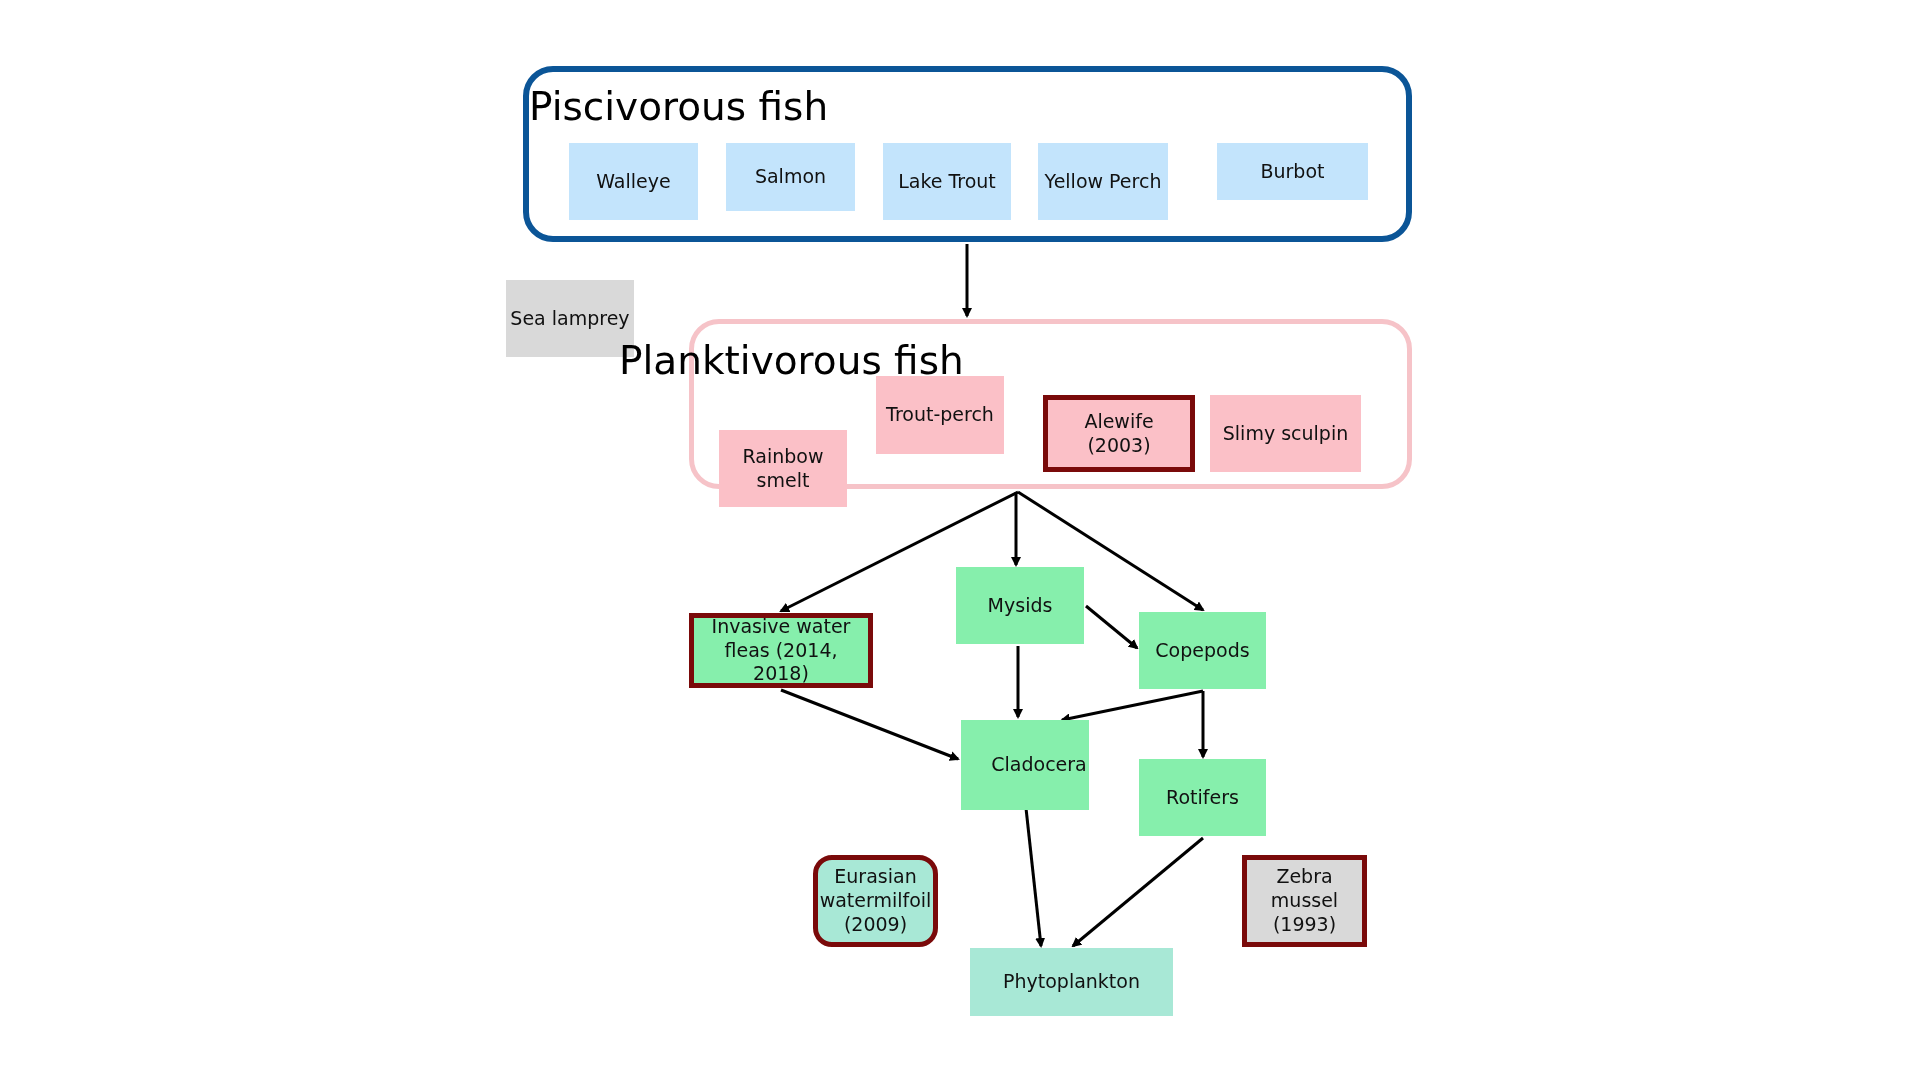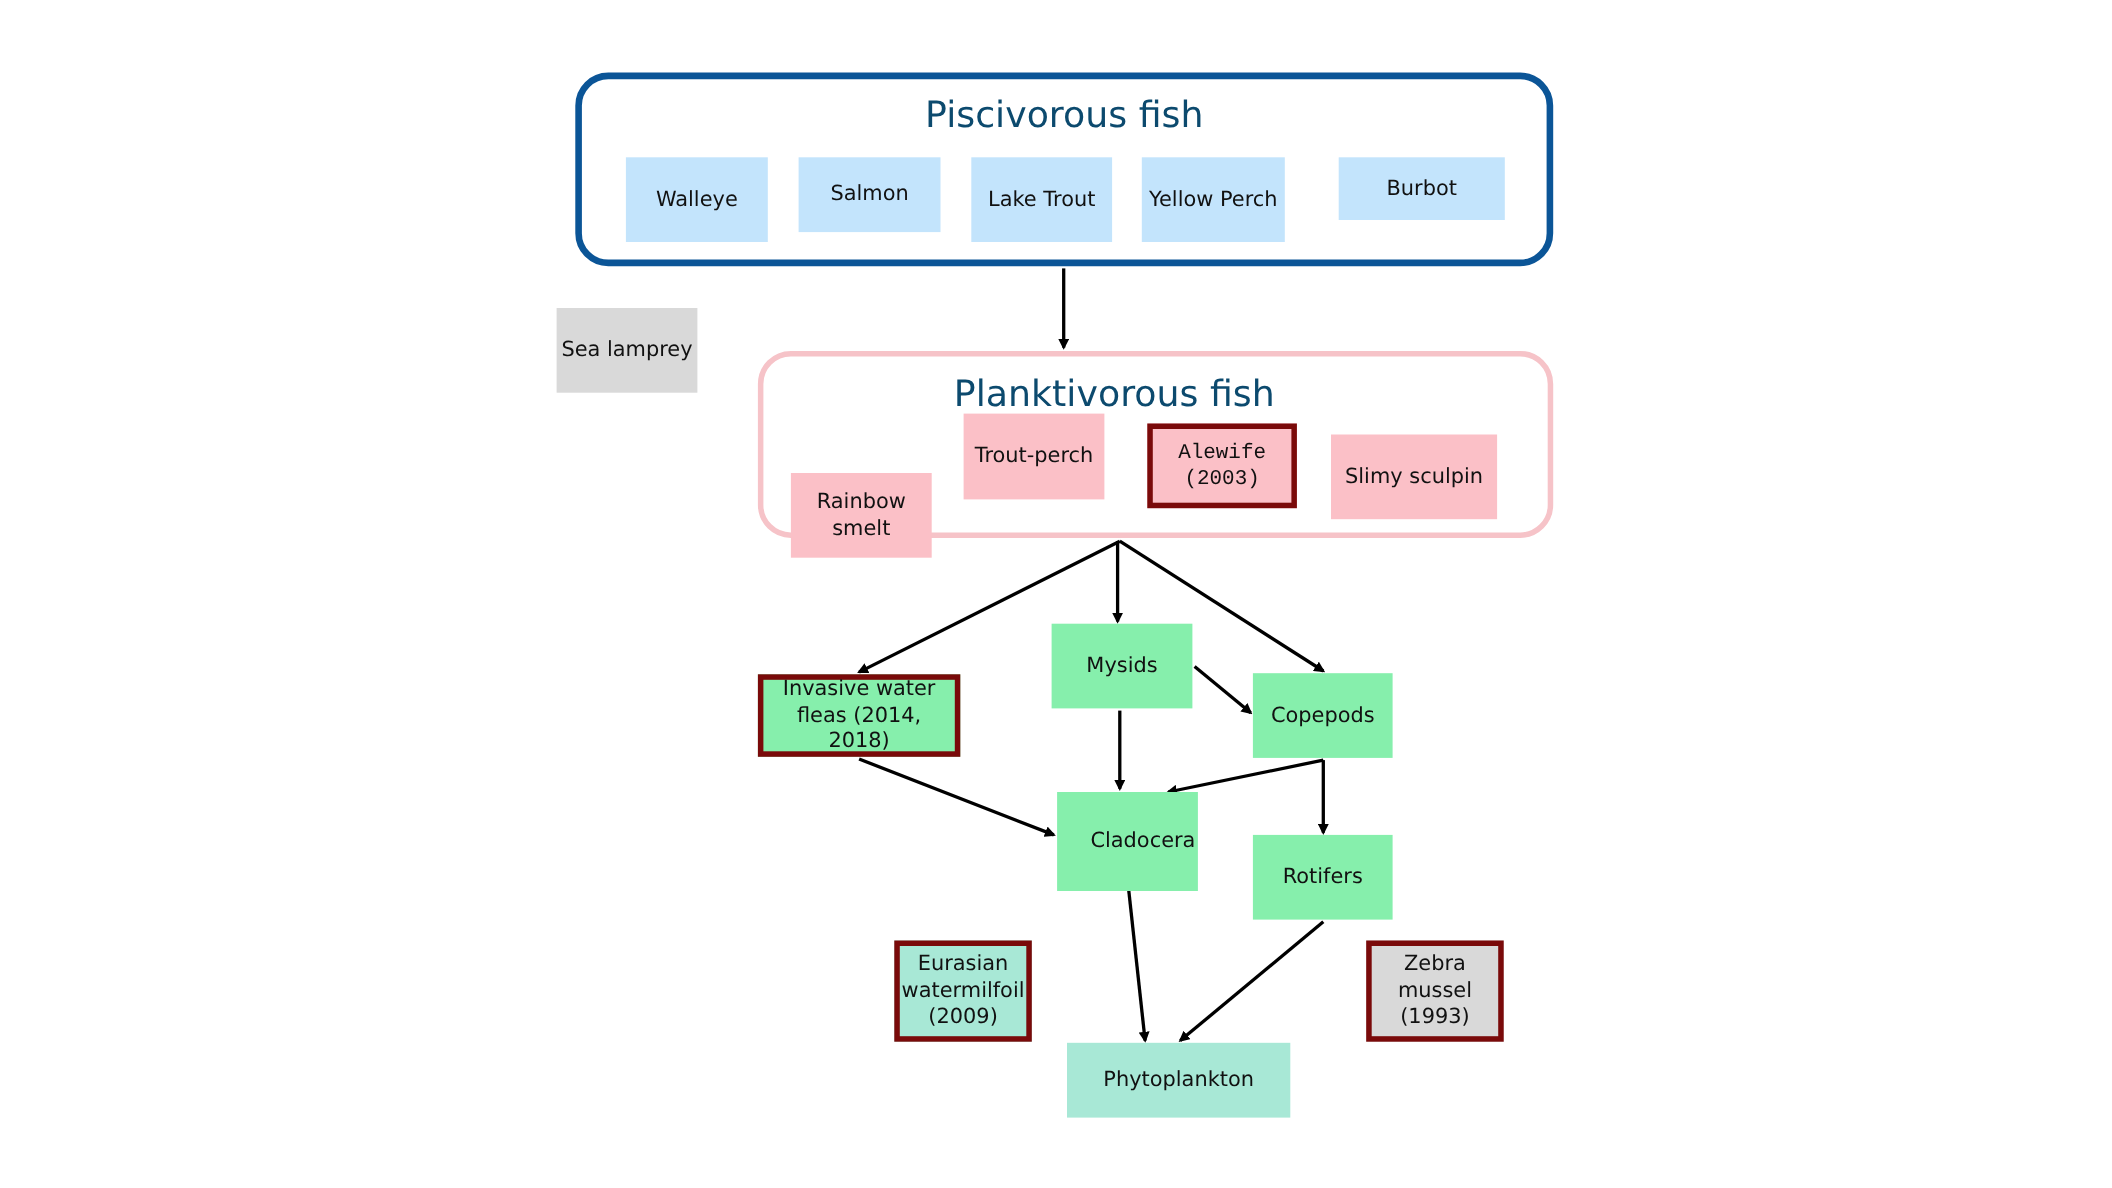--- a/index.html
+++ b/index.html
@@ -2,22 +2,22 @@
 <html><head>
 <meta charset="utf-8">
 <style>
   html, body { margin: 0; padding: 0; background: #ffffff; }
   body { width: 1920px; height: 1080px; position: relative; overflow: hidden;
          font-family: "DejaVu Sans", sans-serif; color: #111; }
   .abs { position: absolute; box-sizing: border-box; }
   .group { border-radius: 30px; background: #fff; }
   .group.pisc { border: 6px solid #0b5597; }
   .group.plank { border: 5px solid #f6c3c8; }
-  .group-title { position: absolute; left: 0; right: 0; text-align: center;
-                 font-size: 33px; color: #0c4a6e; font-family: "DejaVu Sans", sans-serif; }
+  .group-title { position: absolute; left: 0; right: 0; 
+                 font-size: 39px; color: #000000; font-family: "DejaVu Sans", sans-serif; }
   .node { display: flex; align-items: center; justify-content: center; text-align: center;
           font-size: 19px; line-height: 1.25; white-space: pre-line; }
   .node.blue { background: #c3e4fc; }
   .node.pink { background: #fbc0c7; }
   .node.yellow { background: #86efac; }
   .node.green { background: #a8e8d6; }
   .node.gray { background: #d9d9d9; }
   .node.invasive { border: 5px solid #7a0a0a; }
   svg#edges { position: absolute; left: 0; top: 0; }
 </style>
@@ -55,30 +55,30 @@
 <div class="abs node blue" style="left:1217px; top:143px; width:151px; height:57px;">Burbot</div>
 
 <div class="abs node gray" style="left:506px; top:280px; width:128px; height:77px;">Sea lamprey</div>
 
 <div class="abs group plank" style="left:689px; top:319px; width:723px; height:170px;">
   <div class="group-title" style="top:14px; left:-75px;">Planktivorous fish</div>
 </div>
 <div class="abs node pink" style="left:719px; top:395px; width:128px; height:77px;margin-top:35px;">Rainbow
 smelt</div>
 <div class="abs node pink" style="left:876px; top:376px; width:128px; height:78px;">Trout-perch</div>
-<div class="abs node pink invasive" style="left:1043px; top:385px; width:136px; height:77px;font-family:Liberation Mono, monospace;">Alewife
+<div class="abs node pink invasive" style="left:1043px; top:395px; width:152px; height:77px;">Alewife
 (2003)</div>
 <div class="abs node pink" style="left:1210px; top:395px; width:151px; height:77px;">Slimy sculpin</div>
 
 <div class="abs node yellow invasive" style="left:689px; top:613px; width:184px; height:75px;">Invasive water
 fleas (2014, 2018)</div>
 <div class="abs node yellow" style="left:956px; top:567px; width:128px; height:77px;">Mysids</div>
 <div class="abs node yellow" style="left:1139px; top:612px; width:127px; height:77px;">Copepods</div>
 <div class="abs node yellow" style="left:961px; top:720px; width:128px; height:90px;padding-left:28px;">Cladocera</div>
 <div class="abs node yellow" style="left:1139px; top:759px; width:127px; height:77px;">Rotifers</div>
 
-<div class="abs node green invasive" style="left:813px; top:855px; width:125px; height:92px;">Eurasian
+<div class="abs node green invasive" style="left:813px; top:855px; width:125px; height:92px;border-radius:19px;">Eurasian
 watermilfoil
 (2009)</div>
 <div class="abs node gray invasive" style="left:1242px; top:855px; width:125px; height:92px;">Zebra
 mussel
 (1993)</div>
 <div class="abs node green" style="left:970px; top:948px; width:203px; height:68px;">Phytoplankton</div>
 
 </body></html>

